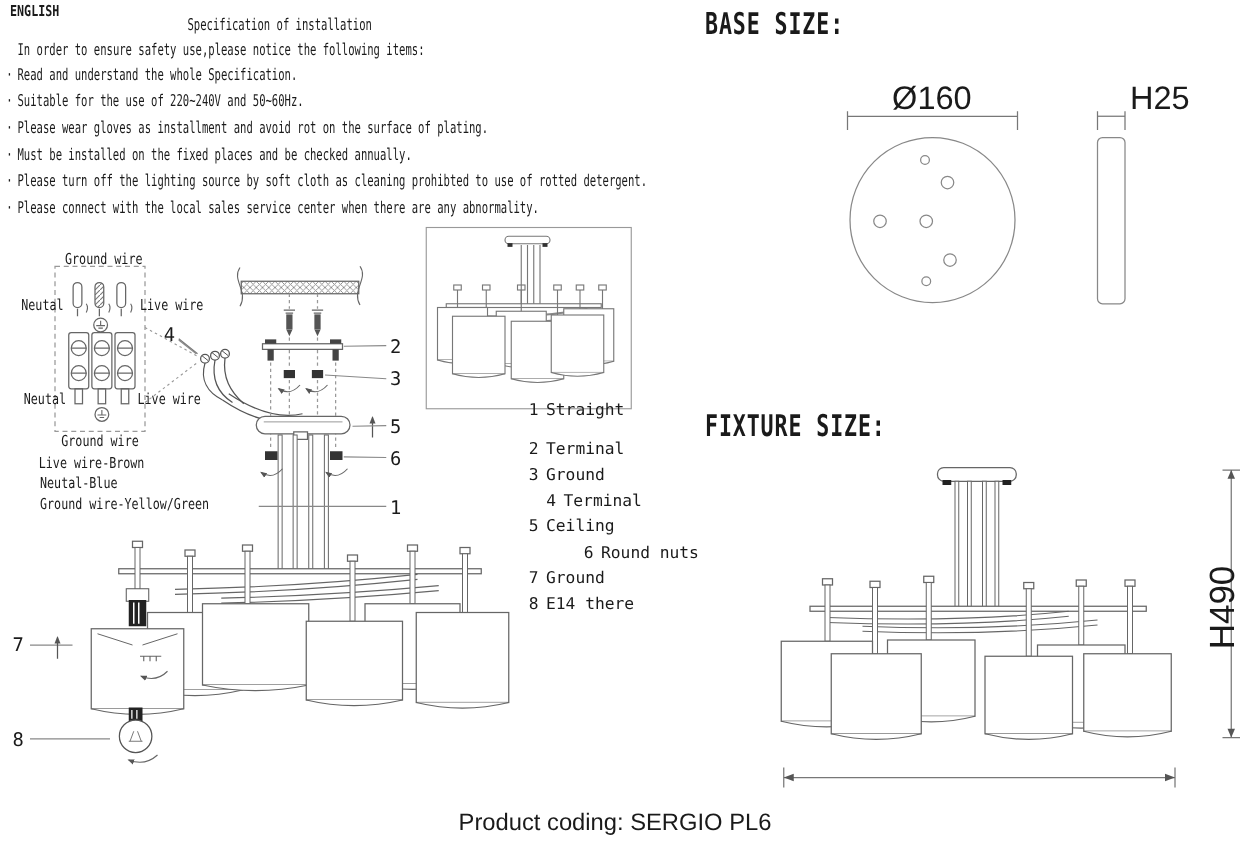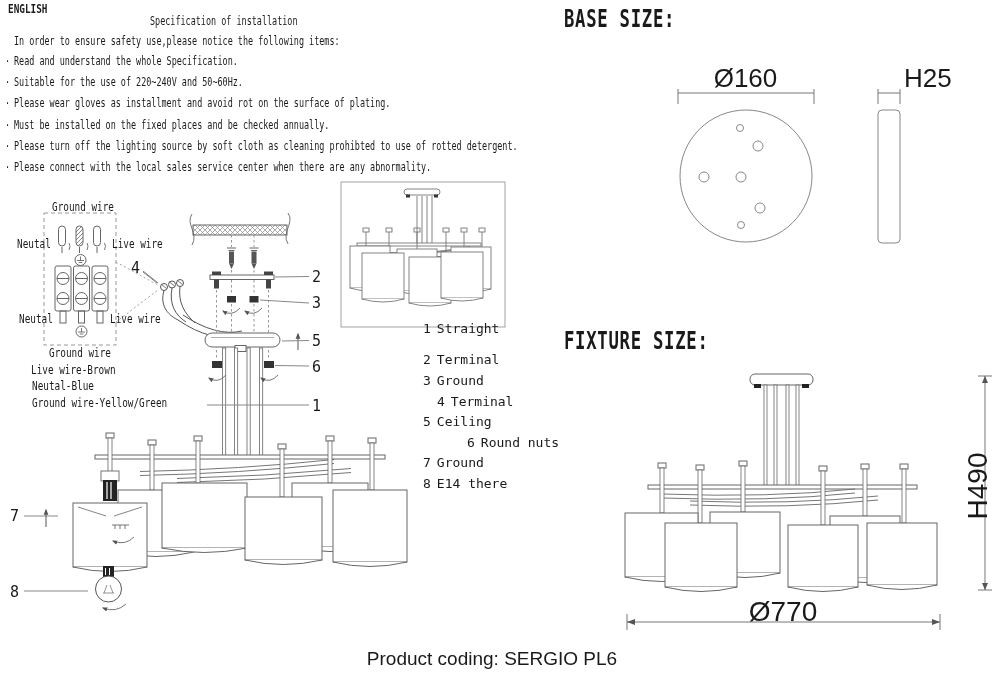--- a/index.html
+++ b/index.html
@@ -382,17 +382,16 @@
   <div class="abs prow" style="left:423px;top:435px;margin-left:44px;"><span>6</span><span class="pname">Round nuts</span></div>
   <div class="abs prow" style="left:423px;top:455px;"><span>7</span><span class="pname">Ground</span></div>
   <div class="abs prow" style="left:423px;top:476px;"><span>8</span><span class="pname">E14 there</span></div>
 
   <div class="abs sec-title" style="left:564px;top:5px;">BASE SIZE:</div>
   <div class="abs sec-title" style="left:564px;top:327px;">FIXTURE SIZE:</div>
 
   <div class="abs dim center" style="left:693px;top:63px;width:105px;">Ø160</div>
   <div class="abs dim" style="left:904px;top:63px;">H25</div>
   <div class="abs dim-lg center vert" style="left:936px;top:470px;width:84px;">H490</div>
-  <div class="abs dim-lg center" style="left:718px;top:596px;width:130px;">Ø770</div>
 
   <div class="abs footer center" style="left:0;top:648px;width:984px;">Product coding: SERGIO PL6</div>
 
 </div>
 
 </body></html>

